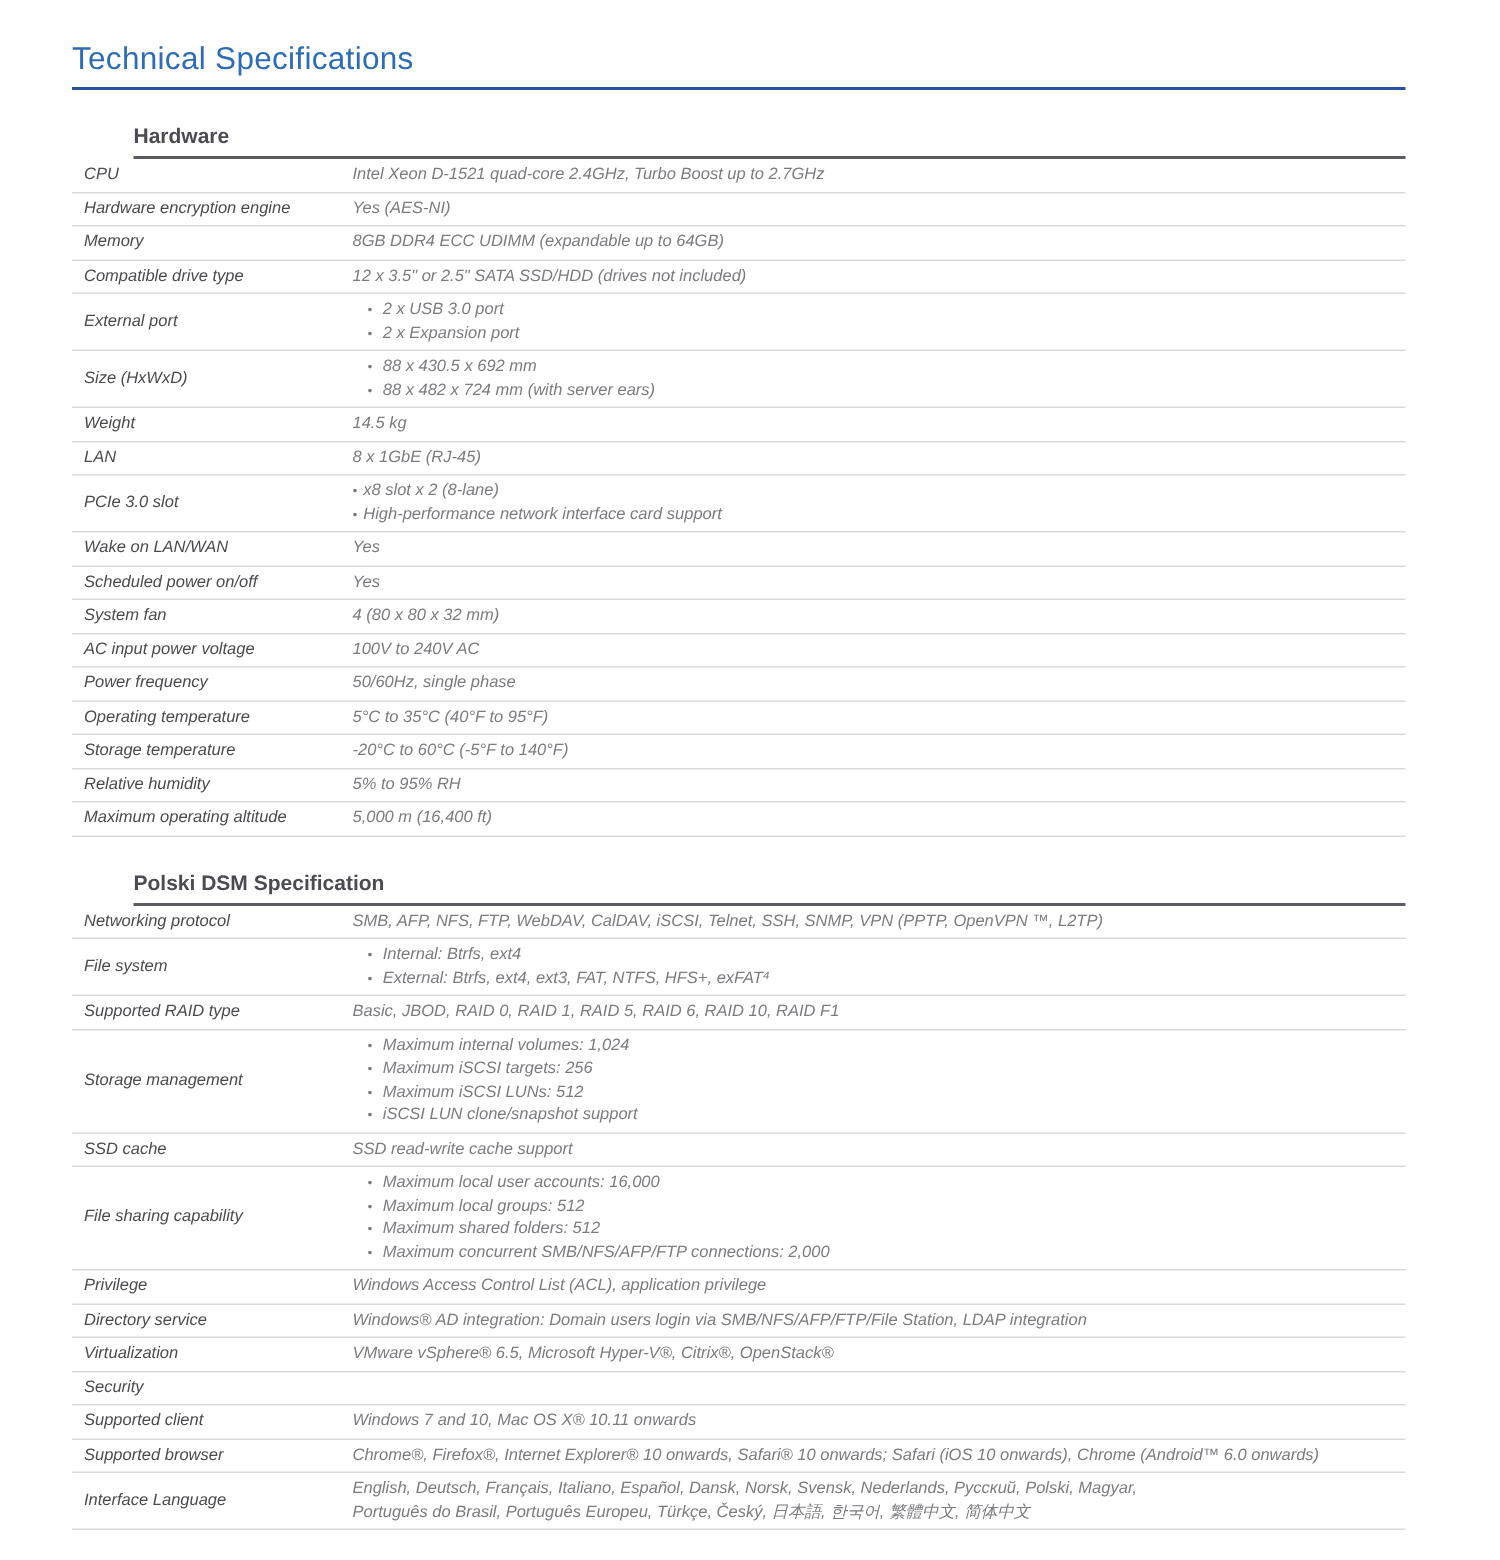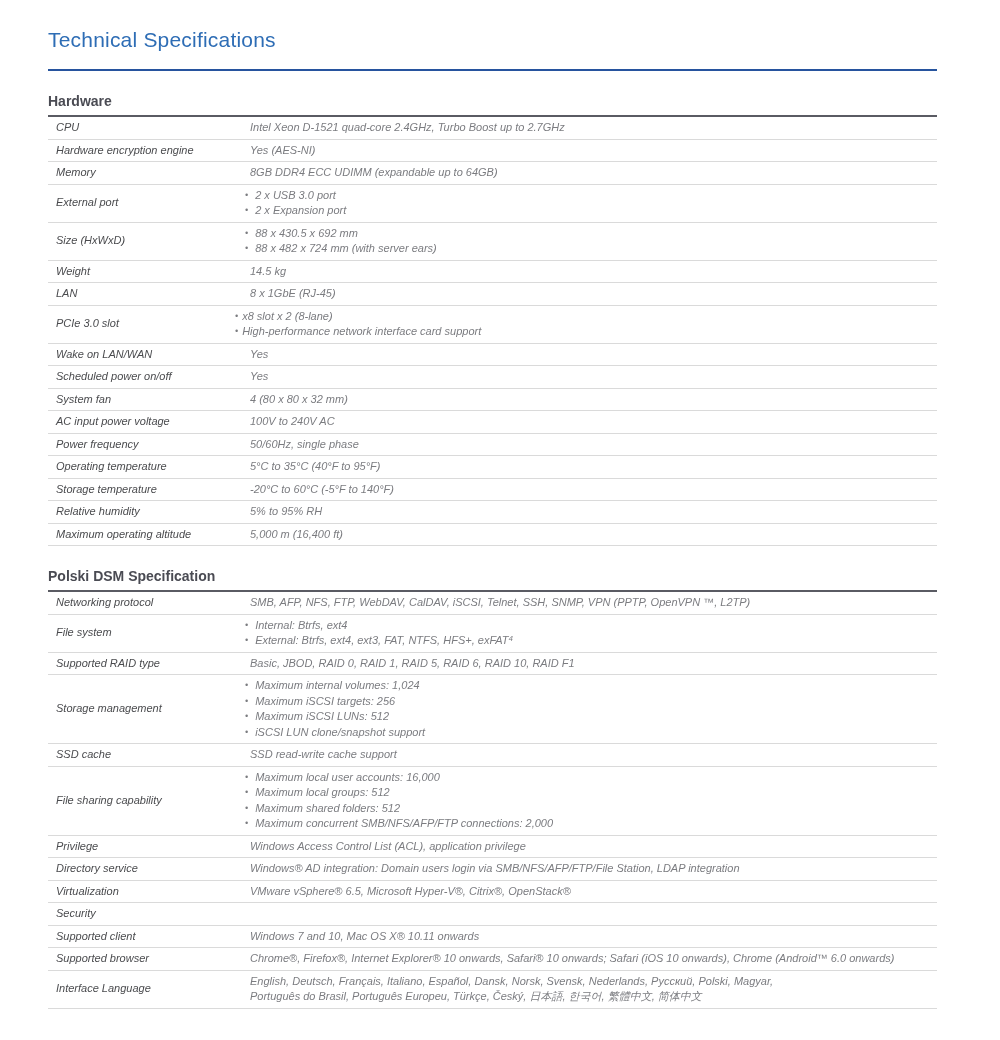--- a/index.html
+++ b/index.html
@@ -11,43 +11,43 @@
     --label-text:#4a4b4e;
     --value-text:#7b7c80;
   }
   *{box-sizing:border-box;margin:0;padding:0;}
   html,body{width:1000px;height:1040px;background:#ffffff;overflow:hidden;}
   body{font-family:"Liberation Sans","DejaVu Sans",sans-serif;}
   .page{padding:28px 63px 0 48px;}
   .page-title{
     font-size:21px;font-weight:normal;color:var(--title-blue);
     letter-spacing:0.2px;
-    padding-bottom:17px;border-bottom:2px solid var(--title-rule);
+    padding-bottom:6px;border-bottom:2px solid var(--title-rule);
   }
   .section{margin-top:22px;}
   .section-heading{
     font-size:14px;font-weight:bold;color:var(--heading-text);
-    padding-bottom:6px;border-bottom:2px solid var(--heading-rule);
+    padding-bottom:6px;border-bottom:2px solid var(--heading-rule);margin-left:41px;
   }
   .spec-table{width:100%;font-style:italic;}
   .spec-row{
     display:flex;align-items:center;
     border-bottom:1px solid var(--row-rule);
     padding:3px 0;
   }
   .spec-label{
     width:187px;min-width:187px;
     padding-left:8px;
     font-size:11px;line-height:15.5px;color:var(--label-text);
   }
   .spec-value{
     flex:1;
     font-size:11px;line-height:15.5px;color:var(--value-text);
   }
-  .value-line{display:block;margin-left:15px;}
+  .value-line{display:block;}
   .bullet-line{display:flex;align-items:flex-start;}
   .bullet{
     font-size:9px;line-height:15.5px;
     margin:0 7px 0 10px;
   }
   .bullet-line.compact .bullet{margin:0 4px 0 0;}
 </style>
 </head>
 <body>
 
@@ -69,20 +69,26 @@
               <span class="value-line">Yes (AES-NI)</span>
             </div>
           </div>
           <div class="spec-row">
             <div class="spec-label">Memory</div>
             <div class="spec-value">
               <span class="value-line">8GB DDR4 ECC UDIMM (expandable up to 64GB)</span>
             </div>
           </div>
           <div class="spec-row">
+            <div class="spec-label">Compatible drive type</div>
+            <div class="spec-value">
+              <span class="value-line">12 x 3.5" or 2.5" SATA SSD/HDD (drives not included)</span>
+            </div>
+          </div>
+          <div class="spec-row">
             <div class="spec-label">External port</div>
             <div class="spec-value">
               <div class="bullet-line">
                 <span class="bullet">•</span>
                 <span>2 x USB 3.0 port</span>
               </div>
               <div class="bullet-line">
                 <span class="bullet">•</span>
                 <span>2 x Expansion port</span>
               </div>

